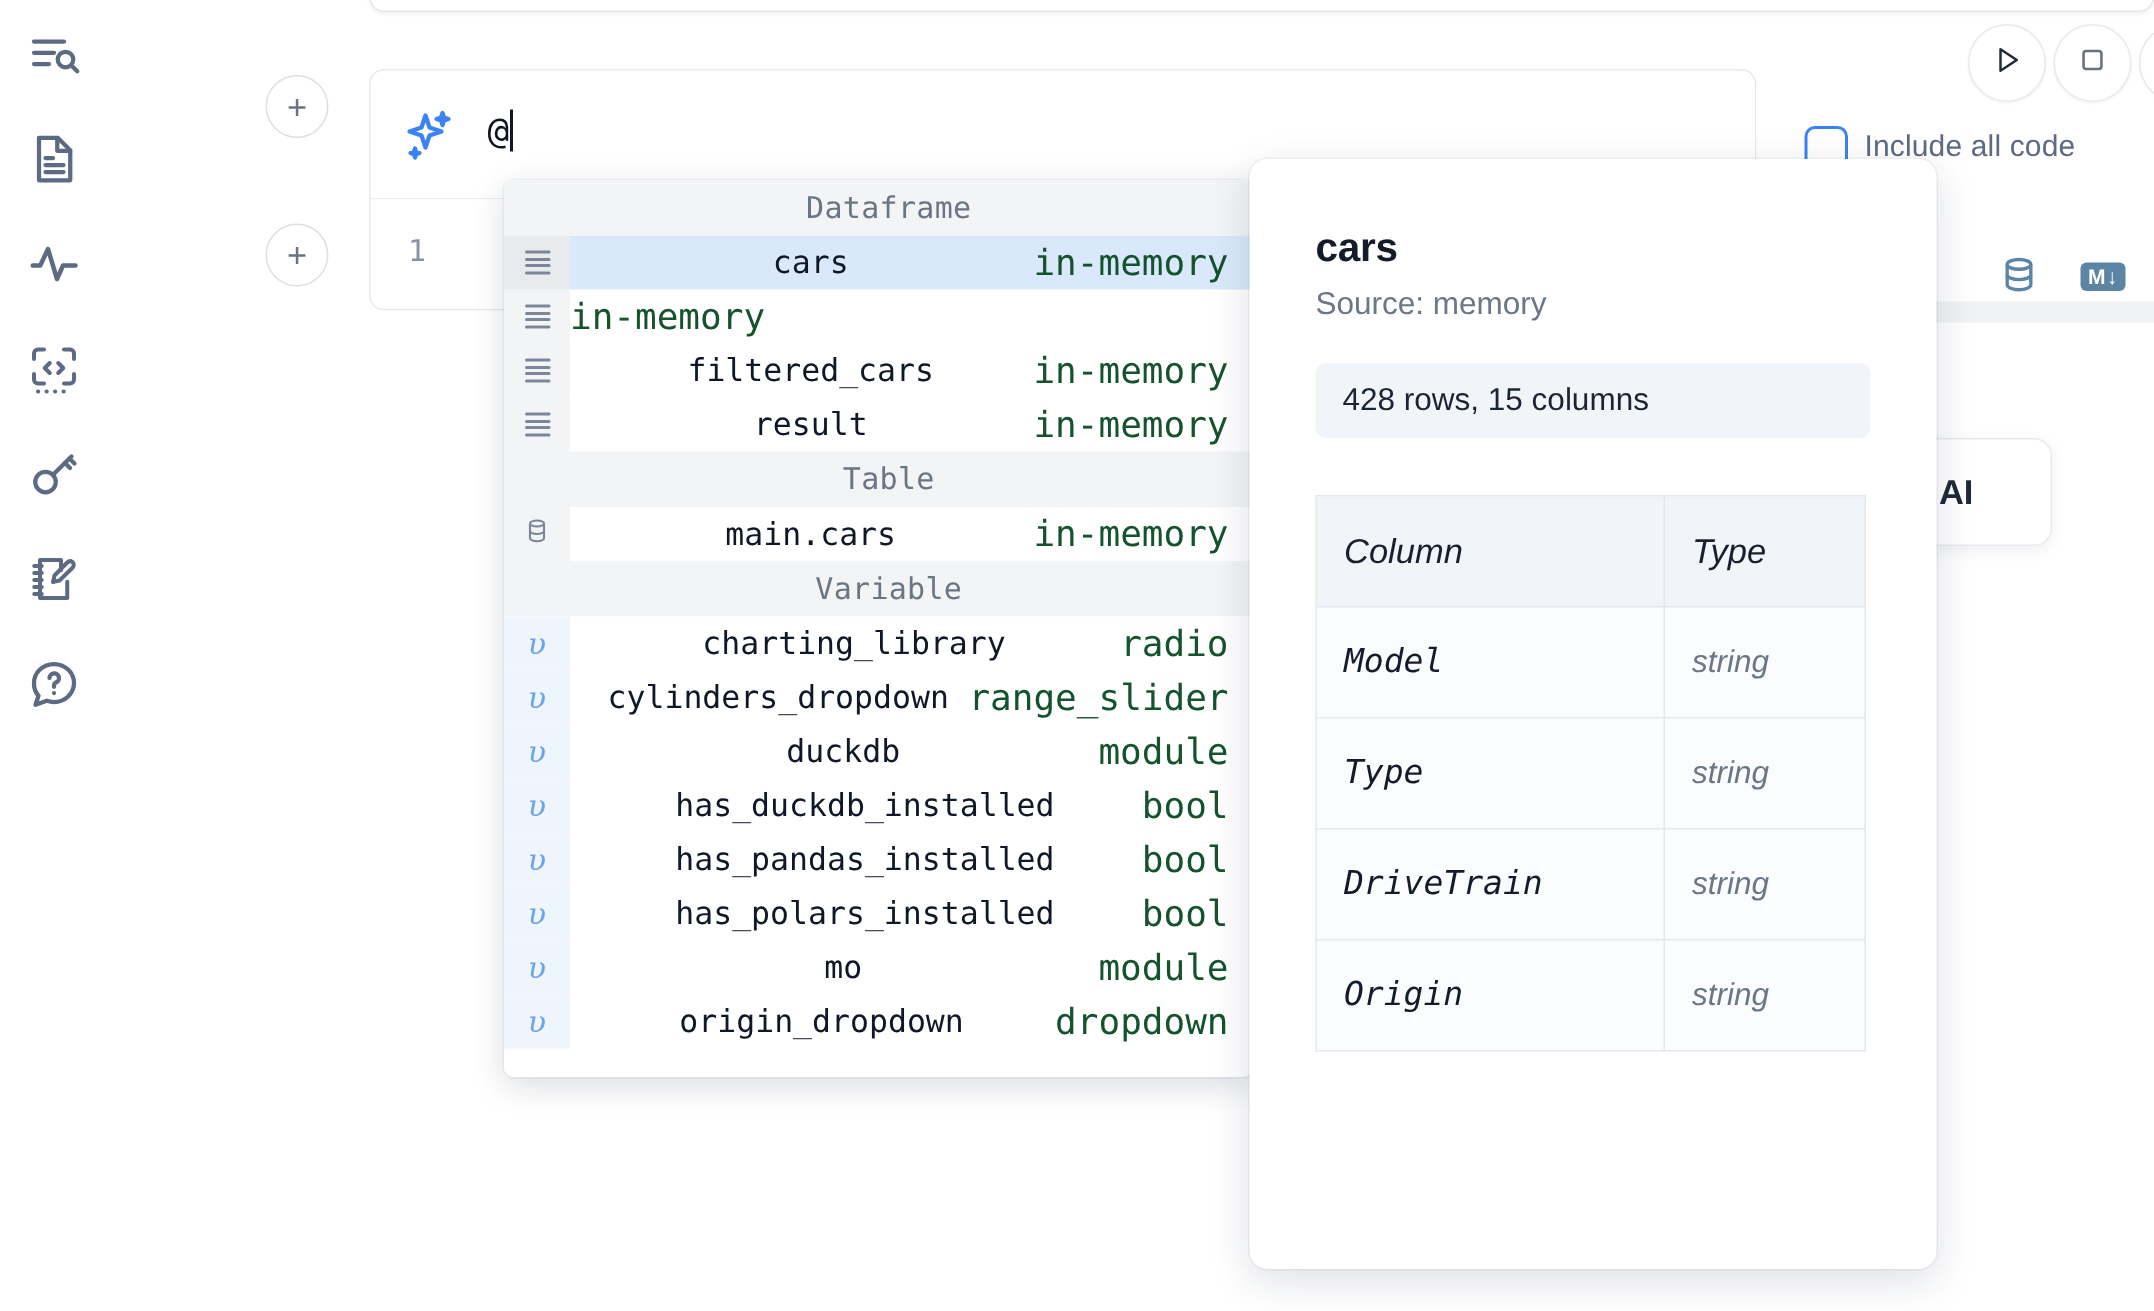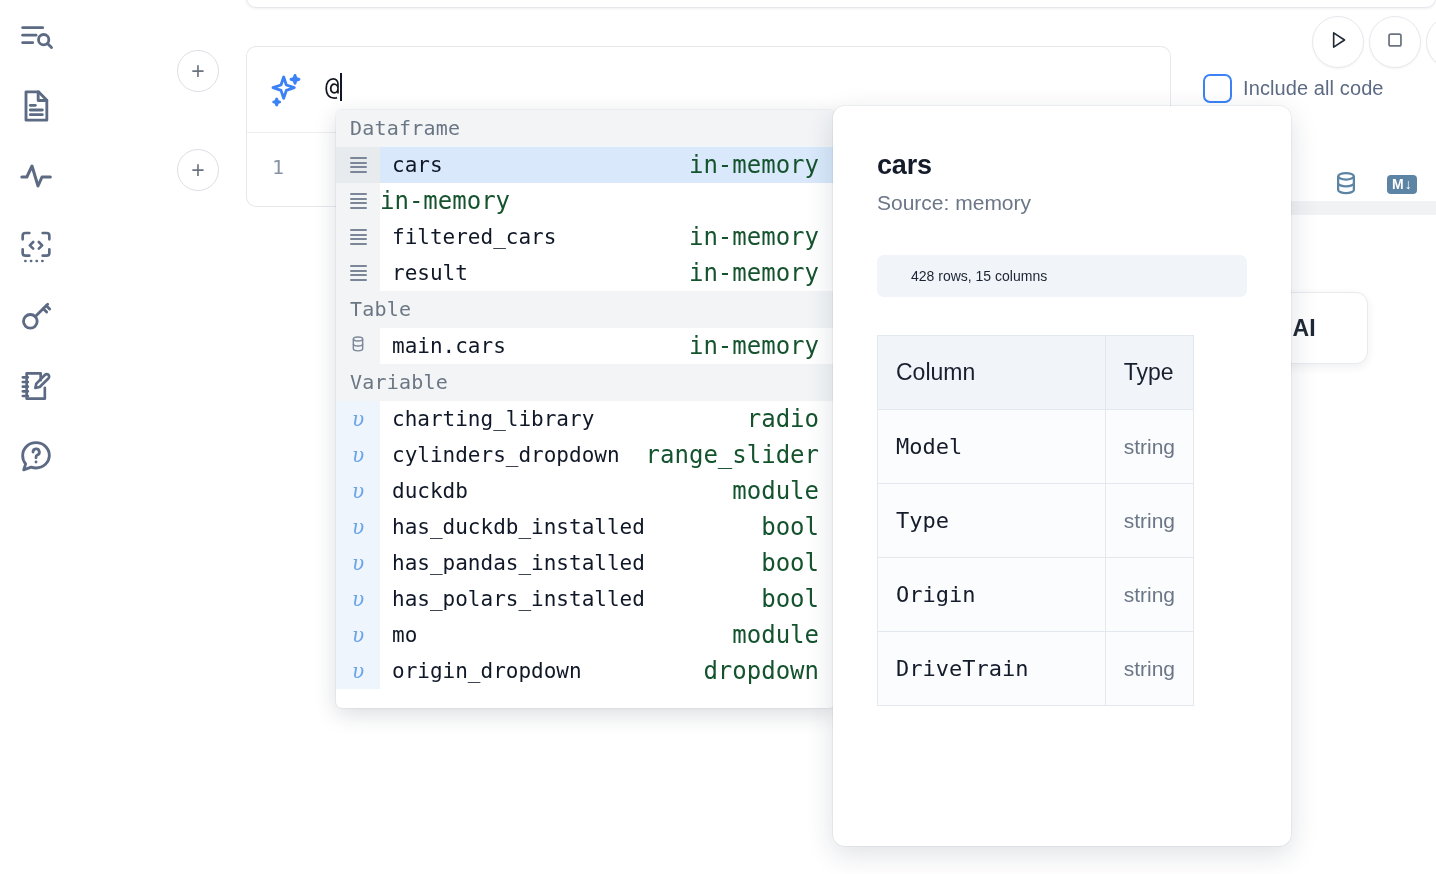--- a/index.html
+++ b/index.html
@@ -85,21 +85,21 @@
     position: absolute; width: 52px; height: 52px; border-radius: 50%;
     border: 1.4px solid #e7e9ed; background: #fff;
     display: flex; align-items: center; justify-content: center; cursor: pointer;
     box-shadow: 0 1px 2px rgba(30,41,59,.05);
   }
   #run-btn { left: 1312px; top: 16px; }
   #stop-btn { left: 1369px; top: 16px; }
   #extra-btn { left: 1426px; top: 16px; }
 
   .include-row {
-    position: absolute; left: 1203px; top: 74px; display: flex; align-items: center; gap: 11px;
+    position: absolute; left: 1203px; top: 84px; display: flex; align-items: center; gap: 11px;
   }
   .chk {
     width: 29px; height: 29px; border: 2.2px solid #3b82f6; border-radius: 7px; background: #fff;
     cursor: pointer;
   }
   .include-label { font-size: 20px; color: #5c6a84; letter-spacing: .1px; }
 
   
   .right-toolbar {
     position: absolute; left: 1180px; top: 160px; width: 256px; height: 48px;
@@ -123,25 +123,26 @@
   .ai-hint-card {
     position: absolute; left: 1260px; top: 292px; width: 108px; height: 72px;
     background: #fff; border: 1px solid #e8eaee; border-radius: 12px;
     box-shadow: 0 3px 10px rgba(28,40,64,.07);
     display: flex; align-items: center; padding-left: 12px;
     font-size: 23px; font-weight: 700; color: #1f2937;
   }
 
   
   .dropdown {
-    position: absolute; left: 336px; top: 110px; width: 499px; height: 598px;
+    position: absolute; left: 336px; top: 120px; width: 499px; height: 598px;
     background: #ffffff; border-radius: 6px;
     box-shadow: 0 6px 22px rgba(23,36,64,.16), 0 0 0 1px rgba(23,36,64,.04);
     overflow: hidden;
     font-family: "DejaVu Sans Mono", "Liberation Mono", monospace;
+    text-align: center;
   }
   .dd-section {
     background: #f2f4f6; color: #6b7684;
     font-size: 20px; padding: 6px 0 7px 14px;
     letter-spacing: .2px;
   }
   .dd-row {
     display: flex; align-items: center; height: 36px; cursor: pointer; background: #fff;
   }
   .dd-row .gutter {
@@ -170,24 +171,24 @@
   
   .preview {
     position: absolute; left: 833px; top: 106px; width: 458px; height: 740px;
     background: #fff; border-radius: 12px;
     box-shadow: 0 8px 28px rgba(22,35,62,.14), 0 0 0 1px rgba(22,35,62,.05);
     padding: 44px 44px 0 44px; overflow: hidden;
   }
   .pv-title { font-size: 27px; font-weight: 700; color: #141b2b; letter-spacing: -.2px; }
   .pv-source { font-size: 21px; color: #6b7687; margin-top: 10px; }
   .pv-stat {
-    margin-top: 40px; background: #f1f4f8; border-radius: 7px;
-    padding: 13px 34px; font-size: 14px; color: #1b2435;
-  }
-  .pv-table { margin-top: 38px; width: 317px; border-collapse: collapse; }
+    margin-top: 27px; background: #f1f4f8; border-radius: 7px;
+    padding: 13px 18px; font-size: 21px; color: #1b2435;
+  }
+  .pv-table { margin-top: 38px; width: 367px; border-collapse: collapse; font-style: italic; }
   .pv-table th, .pv-table td {
     border: 1px solid #e3e8ef; text-align: left; height: 74px; padding: 0 18px;
     vertical-align: middle;
   }
   .pv-table th { background: #f1f4f8; font-weight: 400; font-size: 23px; color: #18202f; }
   .pv-table td.col {
     font-family: "DejaVu Sans Mono", "Liberation Mono", monospace;
     font-size: 22px; color: #141b2b; background: #fbfcfd;
   }
   .pv-table td.ty { font-size: 21px; color: #6b7687; background: #fbfcfd; }
@@ -508,24 +509,24 @@
       <tbody id="pv-body">
           <tr>
             <td class="col">Model</td>
             <td class="ty">string</td>
           </tr>
           <tr>
             <td class="col">Type</td>
             <td class="ty">string</td>
           </tr>
           <tr>
-            <td class="col">Origin</td>
+            <td class="col">DriveTrain</td>
             <td class="ty">string</td>
           </tr>
           <tr>
-            <td class="col">DriveTrain</td>
+            <td class="col">Origin</td>
             <td class="ty">string</td>
           </tr>
         </tbody>
     </table>
   </div>
 
 </div>
 
 </body></html>

